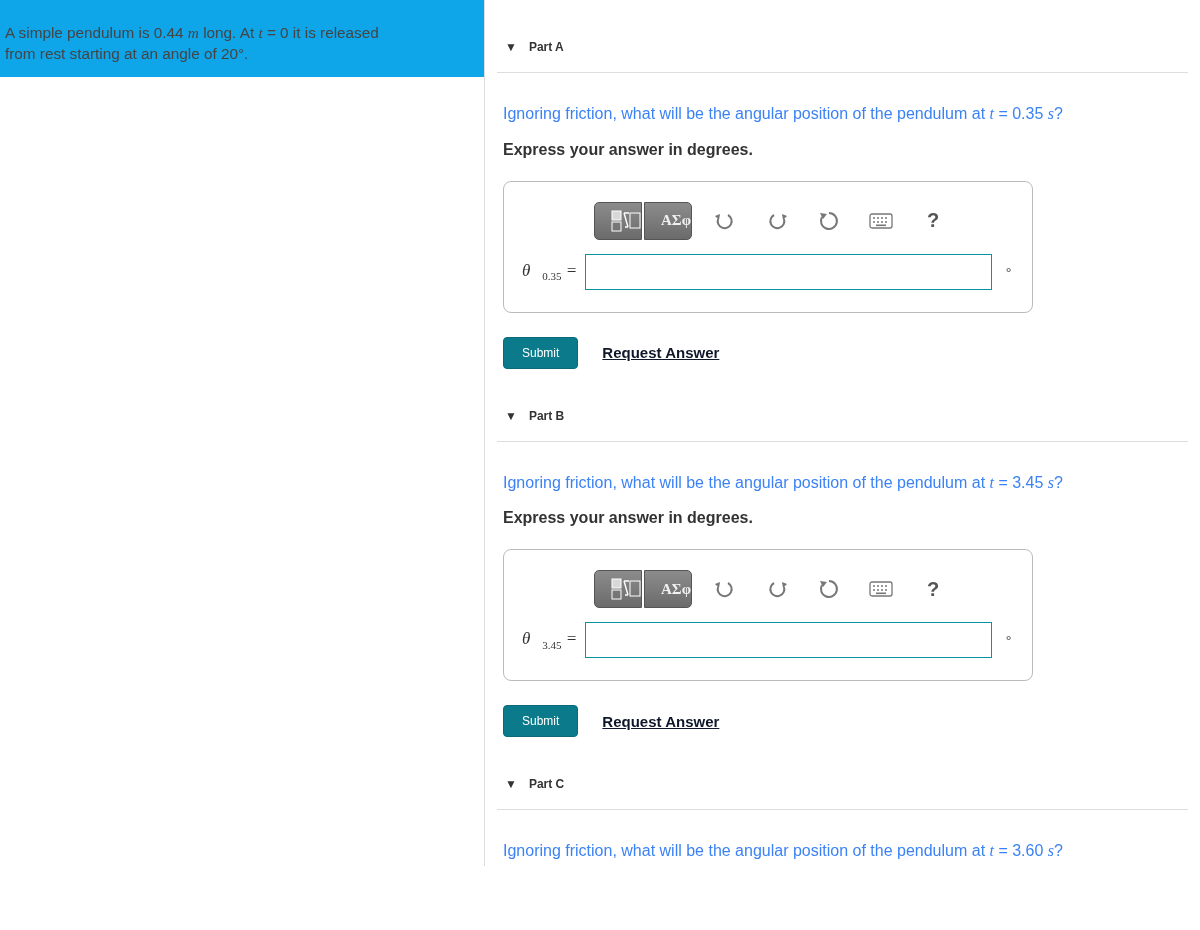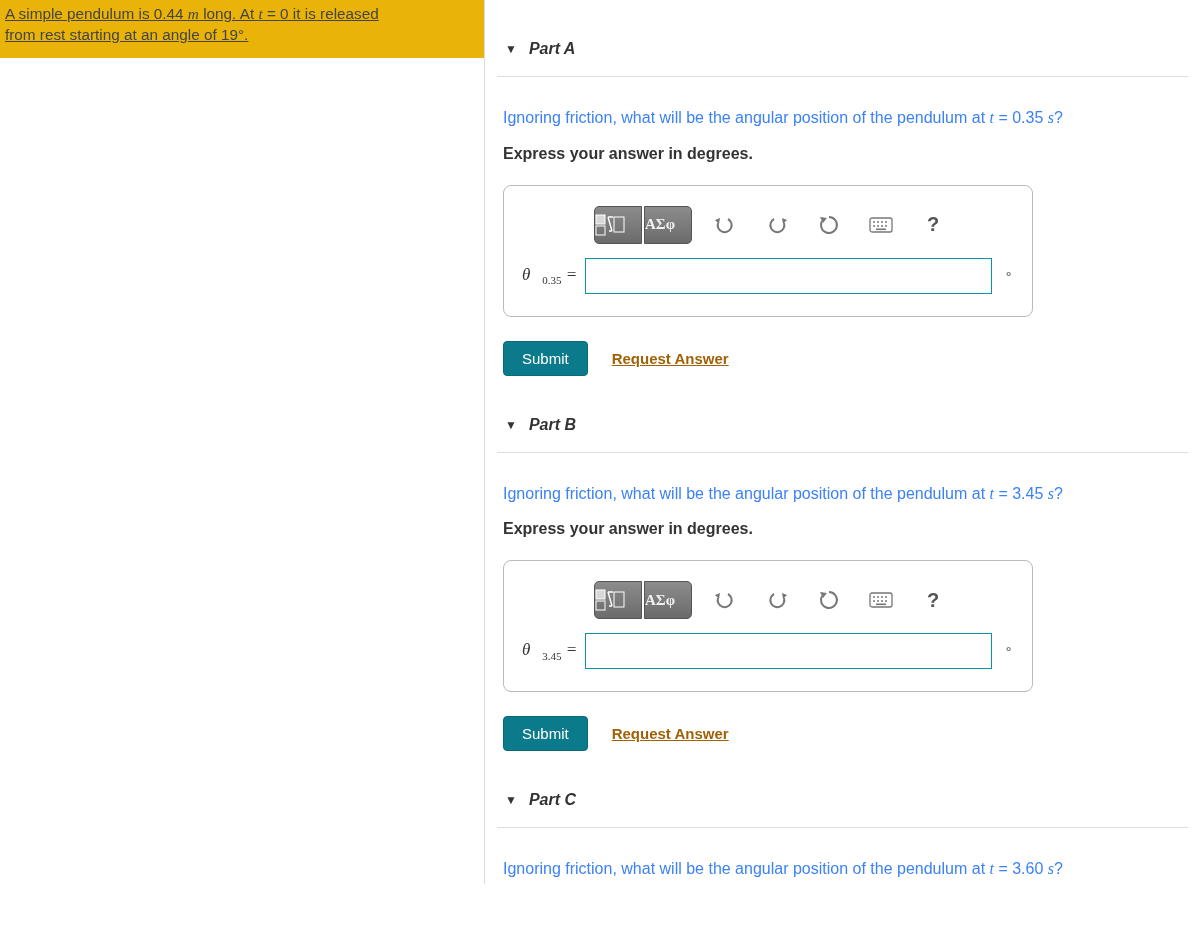--- a/index.html
+++ b/index.html
@@ -1,41 +1,41 @@
 <!DOCTYPE html>
 <html><head>
 <meta charset="utf-8">
 <style>
   * { box-sizing: border-box; margin: 0; padding: 0; }
   body { font-family: Arial, Helvetica, sans-serif; color: #333; background: #fff; font-size: 15.5px; }
   .page { display: flex; width: 1200px; }
   .left-col { width: 485px; border-right: 1px solid #ddd; }
-  .problem-box { background: #eab308; color: #444; padding: 3px 10px 12px 5px; font-size: 15.3px; line-height: 1.4; text-decoration: underline; }
+  .problem-box { background: #0ea5e9; color: #444; padding: 22px 10px 12px 5px; font-size: 15.3px; line-height: 1.4; }
   .ital { font-style: italic; font-family: Georgia, serif; }
   .right-col { flex: 1; padding: 40px 12px 2px 12px; }
   .part { margin-bottom: 40px; }
   .part-header { display: flex; align-items: center; gap: 12px; padding-bottom: 18px; border-bottom: 1px solid #ddd; margin-bottom: 28px; }
   .chevron { cursor: pointer; font-size: 12px; color: #333; padding-left: 8px; }
-  .part-title { font-weight: bold; font-size: 16px; font-style: italic; }
+  .part-title { font-weight: bold; font-size: 12px; }
   .question { font-size: 16px; color: #3b82f6; padding: 0 6px; line-height: 1.6; }
   .hint { font-weight: bold; font-size: 16px; margin-top: 14px; padding: 0 6px; }
   
   .answer-frame {
     border: 1px solid #bbb;
     border-radius: 8px;
     margin: 22px 6px 4px 6px;
     padding: 20px 18px 22px 18px;
     width: 530px;
   }
   .toolbar-row { display: flex; align-items: center; margin-left: 72px; margin-bottom: 14px; }
   .tbtn {
     background: linear-gradient(#8c8c8c,#6b6b6b);
     border: 1px solid #555;
     height: 38px; width: 48px;
-    display: inline-flex; align-items: center; justify-content: flex-start;
+    display: inline-flex; align-items: center; justify-content: flex-end;
     margin-right: 2px; cursor: pointer; color:#f0f0f0; position: relative;
   }
   .tbtn:first-child { border-top-left-radius: 5px; border-bottom-left-radius: 5px; }
   .tbtn.greek { border-top-right-radius: 5px; border-bottom-right-radius: 5px; font-family: Georgia, serif; font-size:15px; font-weight:bold; }
   
   .hbtn {
     width: 42px; height: 34px; display:inline-flex; align-items:center; justify-content:center;
     margin-left: 10px; cursor:pointer; color:#666; font-size:18px;
   }
   .hbtn.help { font-weight:bold; font-size:20px; color:#555; }
@@ -45,36 +45,36 @@
   .lhs sub { font-size: 11px; font-style: normal; padding-left: 12px; }
   .ans-input {
     flex: 1; height: 36px; border: 1px solid #0b93a0; padding: 4px 8px;
     font-size: 15px; outline: none;
   }
   .unit { font-family: Georgia, serif; font-size: 13px; padding-left: 14px; color:#333; width:22px; }
   
   .submit-row { display:flex; align-items:center; margin: 24px 6px 0 6px; gap: 24px; }
   .submit-btn {
     background: #0b7a8a; color:#fff; border:1px solid #0b6a78; border-radius:4px;
-    padding: 8px 18px; font-size:15px; cursor:pointer;
-  }
-  .req-link { color:#a16207; text-decoration: underline; font-size:15px; cursor:pointer; font-weight:bold;}
+    padding: 8px 18px; font-size:12px; cursor:pointer;
+  }
+  .req-link { color:#0f172a; text-decoration: underline; font-size:15px; cursor:pointer; font-weight:bold;}
   
   
   svg { display:block; }
 </style>
 </head>
 <body>
 
 <div class="page">
 
   <div class="left-col">
     <div class="problem-box">
       <span>A simple pendulum is 0.44 </span><span class="ital">m</span><span> long. At </span><span class="ital">t</span><span> = 0 it is released</span><br>
-      <span>from rest starting at an angle of 19°.</span>
+      <span>from rest starting at an angle of 20°.</span>
     </div>
   </div>
 
   <div class="right-col">
 
     <div class="part">
       <div class="part-header">
         <span class="chevron">▼</span>
         <span class="part-title">Part A</span>
       </div>

